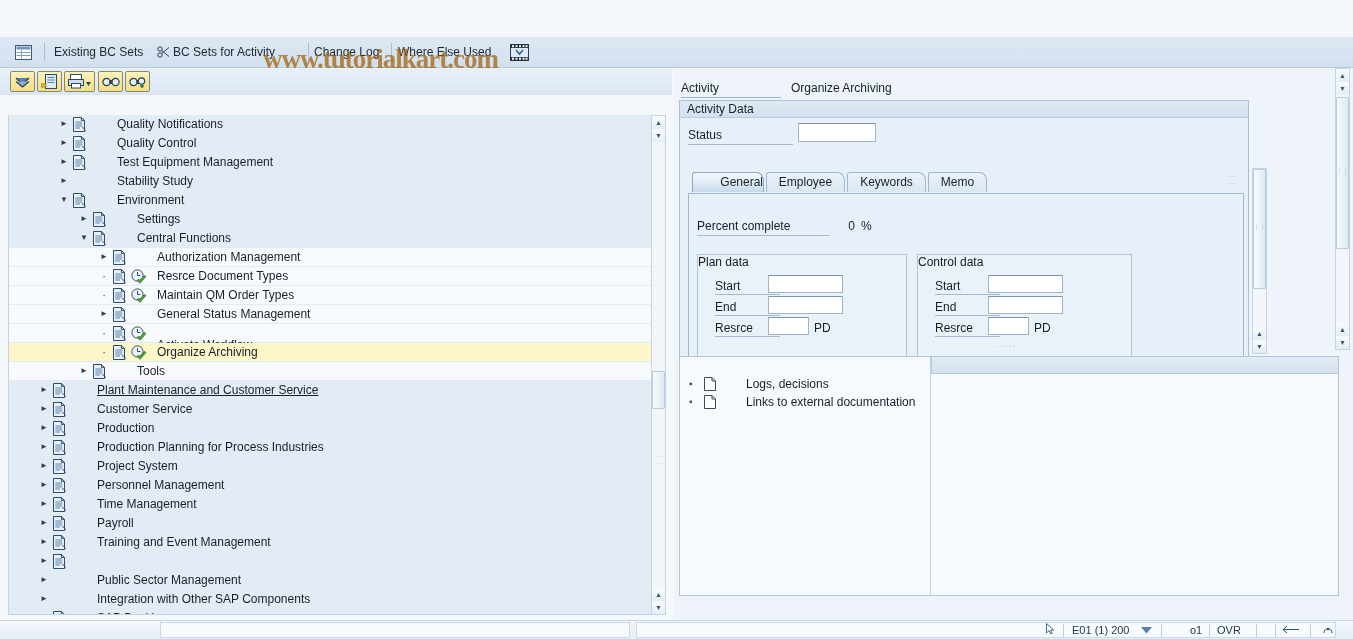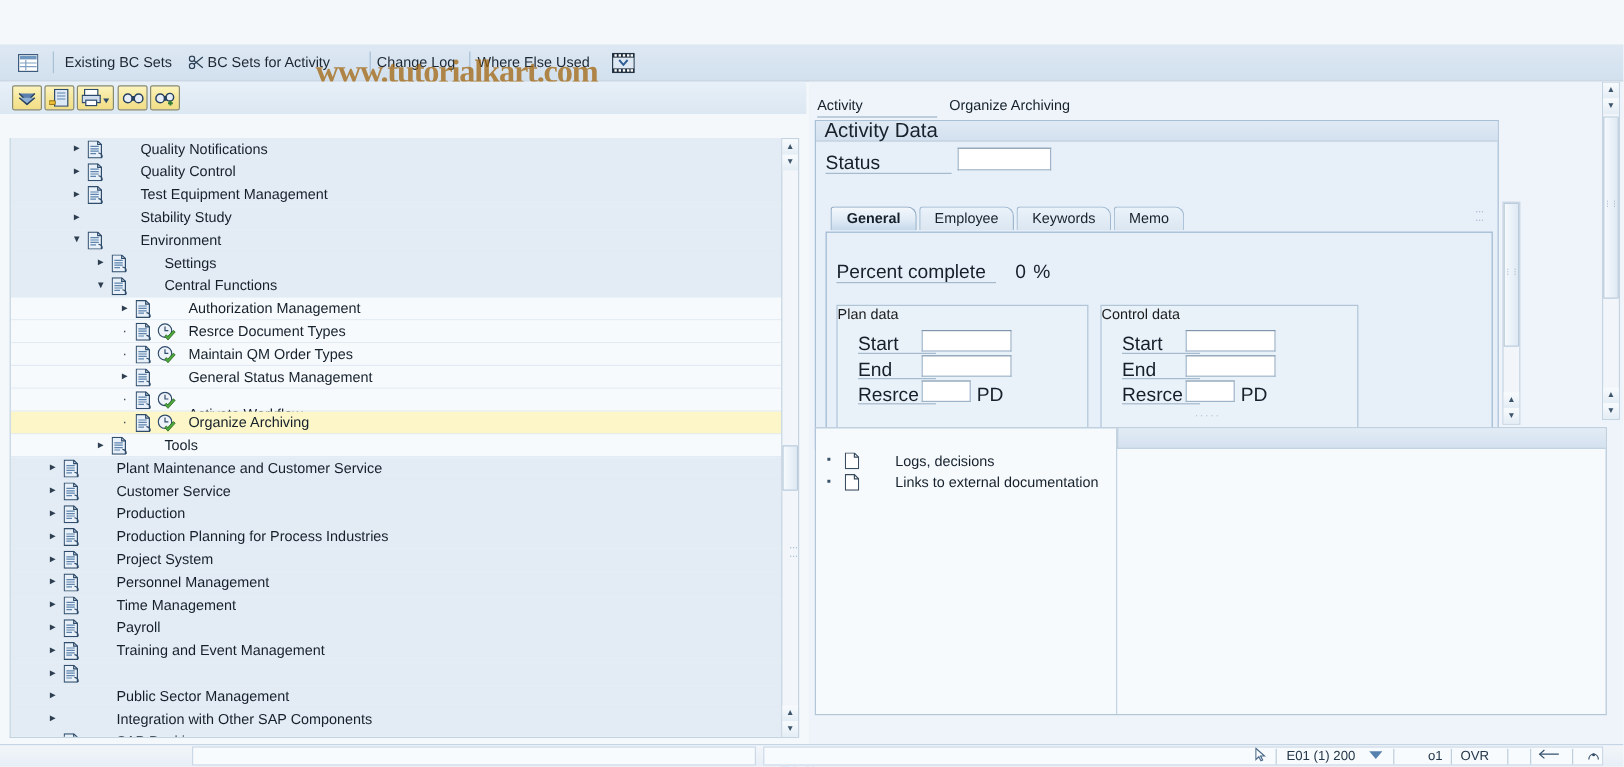--- a/index.html
+++ b/index.html
@@ -135,42 +135,42 @@
   .act-underline{position:absolute;height:1px;background:#9fb4c8;}
 
   .grpbox{
     position:absolute;box-sizing:border-box;
     border:1px solid #a9c0d6;background:#e7eff8;
   }
   .grpbox > .grp-title{
     position:absolute;left:0;top:0;right:0;height:17px;
     background:linear-gradient(to bottom,#e0eaf5 0%,#d3e0ee 100%);
     border-bottom:1px solid #b9cbdc;
-    font-size:17px;color:#16212c;padding-left:7px;line-height:16px;
+    font-size:12px;color:#16212c;padding-left:7px;line-height:16px;
     box-sizing:border-box;
   }
   .fld{
     position:absolute;background:#ffffff;
     border:1px solid #9fb4c8;border-top-color:#7e95ab;box-sizing:border-box;
   }
-  .flabel{position:absolute;font-size:16px;color:#15202b;}
+  .flabel{position:absolute;font-size:12px;color:#15202b;}
   .funder{position:absolute;height:1px;background:#a6bacd;}
 
   
   .tabstrip{position:absolute;}
   .tab{
     position:absolute;height:20px;box-sizing:border-box;
     border:1px solid #9fb8cf;border-bottom:none;
     background:linear-gradient(to bottom,#eaf2fa 0%,#dbe6f1 100%);
     border-radius:3px 8px 0 0;
     font-size:12px;color:#16212c;text-align:center;line-height:19px;
   }
   .tab.active{
     background:linear-gradient(to bottom,#f3f8fc 0%,#dfeaf5 55%,#c5d8ea 100%);
-    border-color:#8fa9c2;font-weight:bold;
+    border-color:#8fa9c2;font-weight:normal;text-align:right;
   }
   .tabbody{
     position:absolute;box-sizing:border-box;
     border:1px solid #9fb8cf;background:#e7eff8;
   }
   .innerpane{
     position:absolute;box-sizing:border-box;
     border:1px solid #b1c5d8;background:#e9f1f9;
   }
 
@@ -542,21 +542,21 @@
               <path d="M0.5 0.5 H8.4 L11.5 3.4 V14.5 H0.5 Z" fill="#e8f0f9" stroke="#2f4c6b"></path>
               <path d="M8.4 0.5 V3.4 H11.5" fill="none" stroke="#2f4c6b"></path>
               <g stroke="#5e83ad">
                 <line x1="2.3" y1="5" x2="9.3" y2="5"></line>
                 <line x1="2.3" y1="7" x2="9.3" y2="7"></line>
                 <line x1="2.3" y1="9" x2="9.3" y2="9"></line>
                 <line x1="2.3" y1="11" x2="7" y2="11"></line>
               </g>
               <path d="M9 10.5 q3.5 .4 3.2 3.8" fill="none" stroke="#2f4c6b" stroke-width=".9"></path>
             </svg></span>
-          <span class="tlabel" style="left: 88px;">Plant Maintenance and Customer Service</span>
+          <span class="tlabel" style="left: 88px; text-decoration: underline;">Plant Maintenance and Customer Service</span>
         </div>
         <div class="trow band">
           <span class="twist" style="left: 30px;">►</span>
           <span class="docicon" style="left: 44px;"><svg width="14" height="15" viewBox="0 0 14 15" style="margin-top:2px">
               <path d="M0.5 0.5 H8.4 L11.5 3.4 V14.5 H0.5 Z" fill="#e8f0f9" stroke="#2f4c6b"></path>
               <path d="M8.4 0.5 V3.4 H11.5" fill="none" stroke="#2f4c6b"></path>
               <g stroke="#5e83ad">
                 <line x1="2.3" y1="5" x2="9.3" y2="5"></line>
                 <line x1="2.3" y1="7" x2="9.3" y2="7"></line>
                 <line x1="2.3" y1="9" x2="9.3" y2="9"></line>

